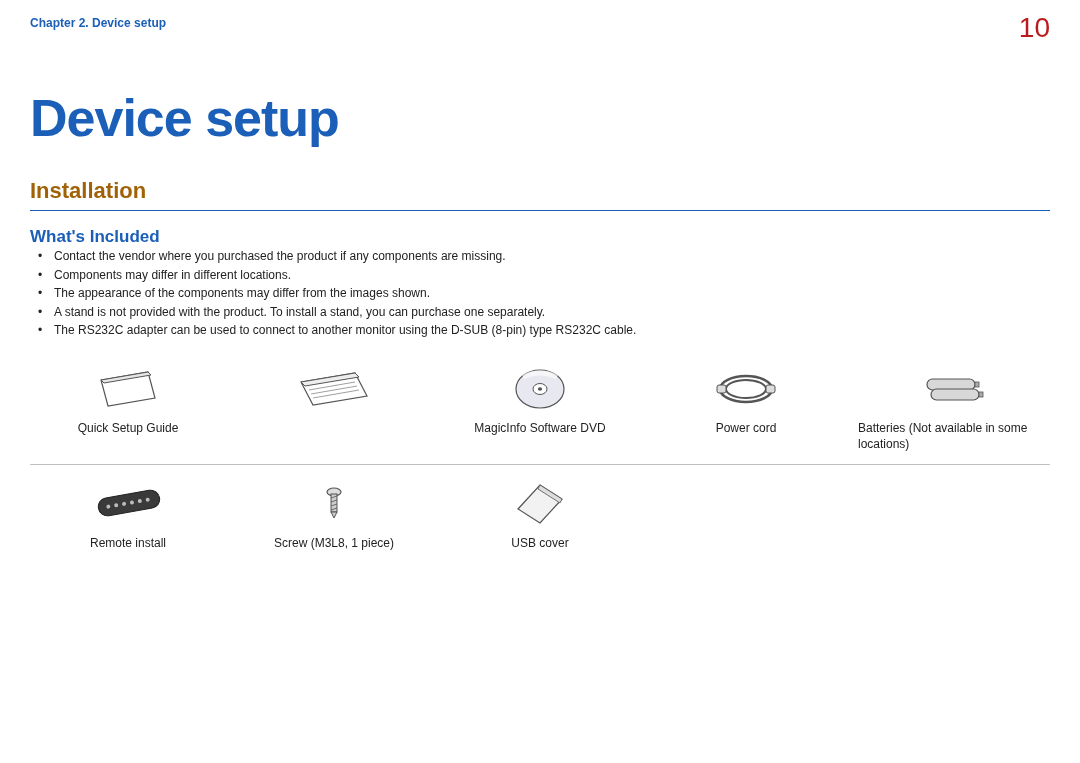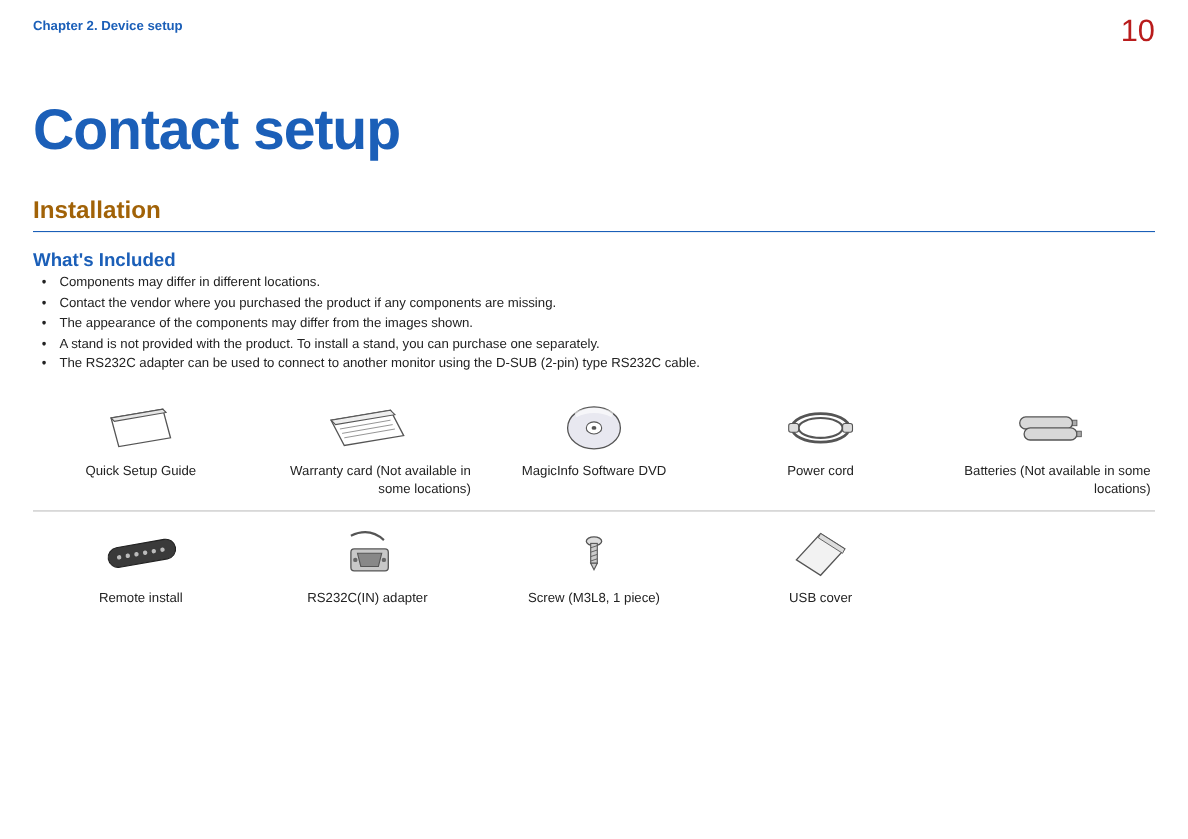--- a/index.html
+++ b/index.html
@@ -68,21 +68,21 @@
   }
   .grid {
     display: grid;
     grid-template-columns: repeat(5, 1fr);
     column-gap: 10px;
   }
   .item {
     display: flex;
     flex-direction: column;
     align-items: center;
-    text-align: right;
+    text-align: left;
     padding: 6px 4px 10px 4px;
   }
   .item-label {
     font-size: 12px;
     color: #222;
     line-height: 1.35;
     margin-top: 6px;
   }
   .icon-box {
     width: 90px;
@@ -99,32 +99,32 @@
   svg { display: block; }
 </style>
 </head>
 <body>
 
 <div class="header-row">
   <div class="chapter-label">Chapter 2. Device setup</div>
   <div class="page-number">10</div>
 </div>
 
-<h1 class="page-title">Contact setup</h1>
+<h1 class="page-title">Device setup</h1>
 
 <h2 class="section-title">Installation</h2>
 
 <h3 class="subsection-title">What's Included</h3>
 
 <ul class="bullets">
+  <li>Contact the vendor where you purchased the product if any components are missing.</li>
   <li>Components may differ in different locations.</li>
-  <li>Contact the vendor where you purchased the product if any components are missing.</li>
   <li>The appearance of the components may differ from the images shown.</li>
   <li>A stand is not provided with the product. To install a stand, you can purchase one separately.</li>
-  <li>The RS232C adapter can be used to connect to another monitor using the D-SUB (2-pin) type RS232C cable.</li>
+  <li>The RS232C adapter can be used to connect to another monitor using the D-SUB (8-pin) type RS232C cable.</li>
 </ul>
 
 <div class="grid">
 
   <div class="item">
     <div class="icon-box">
       <svg width="70" height="42" viewBox="0 0 70 42">
         <polygon points="8,12 55,4 62,30 15,38" fill="#fff" stroke="#555" stroke-width="1.2"></polygon>
         <polygon points="8,12 55,4 58,7 11,15" fill="#e6e6e6" stroke="#555" stroke-width="1"></polygon>
       </svg>
@@ -135,21 +135,20 @@
   <div class="item">
     <div class="icon-box">
       <svg width="78" height="42" viewBox="0 0 78 42">
         <polygon points="6,14 60,5 72,28 18,37" fill="#fff" stroke="#555" stroke-width="1.2"></polygon>
         <polygon points="6,14 60,5 64,9 10,18" fill="#eee" stroke="#555" stroke-width="1"></polygon>
         <line x1="14" y1="22" x2="60" y2="14" stroke="#888" stroke-width="0.8"></line>
         <line x1="16" y1="26" x2="62" y2="18" stroke="#888" stroke-width="0.8"></line>
         <line x1="18" y1="30" x2="64" y2="22" stroke="#888" stroke-width="0.8"></line>
       </svg>
     </div>
-    <div class="item-label">Warranty card (Not available in some locations)</div>
   </div>
 
   <div class="item">
     <div class="icon-box">
       <svg width="54" height="44" viewBox="0 0 54 44">
         <ellipse cx="27" cy="22" rx="24" ry="19" fill="#e8e8f0" stroke="#555" stroke-width="1.2"></ellipse>
         <ellipse cx="27" cy="22" rx="7" ry="5.5" fill="#fff" stroke="#555" stroke-width="1"></ellipse>
         <ellipse cx="27" cy="22" rx="2.2" ry="1.7" fill="#555"></ellipse>
         <path d="M 10 10 Q 27 2 44 10" stroke="#fff" stroke-width="5" fill="none" opacity="0.6"></path>
       </svg>
@@ -193,33 +192,20 @@
           <circle cx="36" cy="21" r="2" fill="#bbb"></circle>
           <circle cx="44" cy="21" r="2" fill="#bbb"></circle>
           <circle cx="52" cy="21" r="2" fill="#bbb"></circle>
           <circle cx="60" cy="21" r="2" fill="#bbb"></circle>
         </g>
       </svg>
     </div>
     <div class="item-label">Remote install</div>
   </div>
 
-  <div class="item">
-    <div class="icon-box">
-      <svg width="66" height="46" viewBox="0 0 66 46">
-        <path d="M 18 6 Q 35 -2 48 10" fill="none" stroke="#555" stroke-width="2"></path>
-        <ellipse cx="48" cy="10" r="2" fill="#555"></ellipse>
-        <rect x="18" y="18" width="34" height="20" rx="3" fill="#c8c8c8" stroke="#555" stroke-width="1.2"></rect>
-        <polygon points="24,22 46,22 43,34 27,34" fill="#888" stroke="#555" stroke-width="1"></polygon>
-        <circle cx="22" cy="28" r="2" fill="#666"></circle>
-        <circle cx="48" cy="28" r="2" fill="#666"></circle>
-      </svg>
-    </div>
-    <div class="item-label">RS232C(IN) adapter</div>
-  </div>
 
   <div class="item">
     <div class="icon-box">
       <svg width="30" height="40" viewBox="0 0 30 40">
         <ellipse cx="15" cy="8" rx="7" ry="4" fill="#ddd" stroke="#555" stroke-width="1.2"></ellipse>
         <rect x="12" y="10" width="6" height="18" fill="#ccc" stroke="#555" stroke-width="1"></rect>
         <line x1="12" y1="14" x2="18" y2="12" stroke="#555" stroke-width="0.8"></line>
         <line x1="12" y1="18" x2="18" y2="16" stroke="#555" stroke-width="0.8"></line>
         <line x1="12" y1="22" x2="18" y2="20" stroke="#555" stroke-width="0.8"></line>
         <line x1="12" y1="26" x2="18" y2="24" stroke="#555" stroke-width="0.8"></line>

